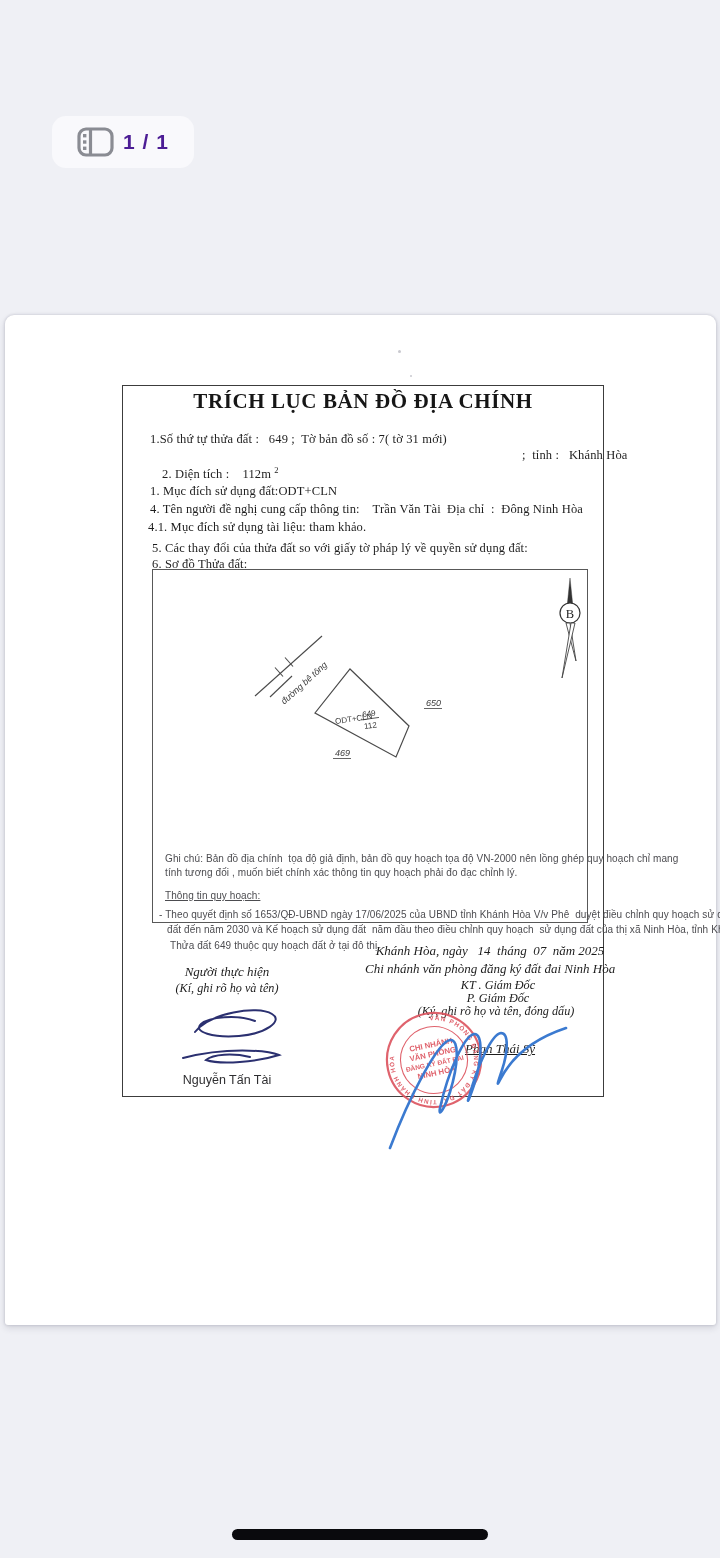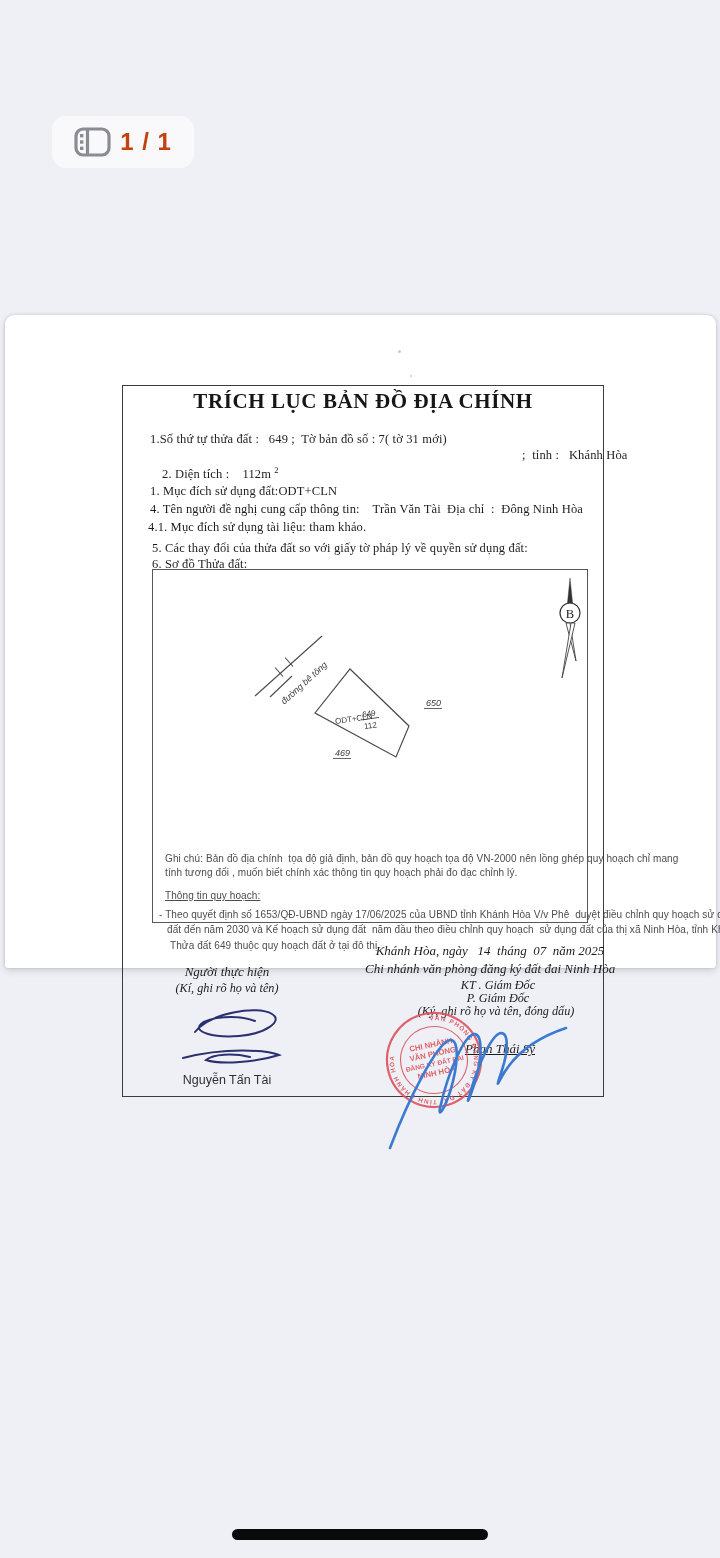--- a/index.html
+++ b/index.html
@@ -9,25 +9,25 @@
     font-family:"Liberation Serif",serif;
   }
   
   .pill{
     position:absolute;left:52px;top:116px;width:142px;height:52px;
     background:#f9f9fc;border-radius:14px;
     display:flex;align-items:center;justify-content:center;gap:9px;
   }
   .pill-text{
     font-family:"Liberation Sans",sans-serif;font-weight:bold;
-    font-size:24px;color:#c2410c;letter-spacing:1px;white-space:pre;
+    font-size:21px;color:#4c1d95;letter-spacing:1px;white-space:pre;
   }
   
   .page{
-    position:absolute;left:5px;top:315px;width:711px;height:653px;
+    position:absolute;left:5px;top:315px;width:711px;height:1010px;
     background:#ffffff;border-radius:9px 9px 3px 3px;
     box-shadow:0 0 3px rgba(40,40,70,.22),0 3px 7px rgba(40,40,70,.14);
   }
   .outer-box{
     position:absolute;left:117px;top:70px;width:482px;height:712px;
     border:1.6px solid #3c3c3c;box-sizing:border-box;
   }
   .doc-title{
     position:absolute;left:117px;top:74px;width:482px;text-align:center;
     font-size:21px;font-weight:bold;color:#161616;letter-spacing:.6px;white-space:pre;

